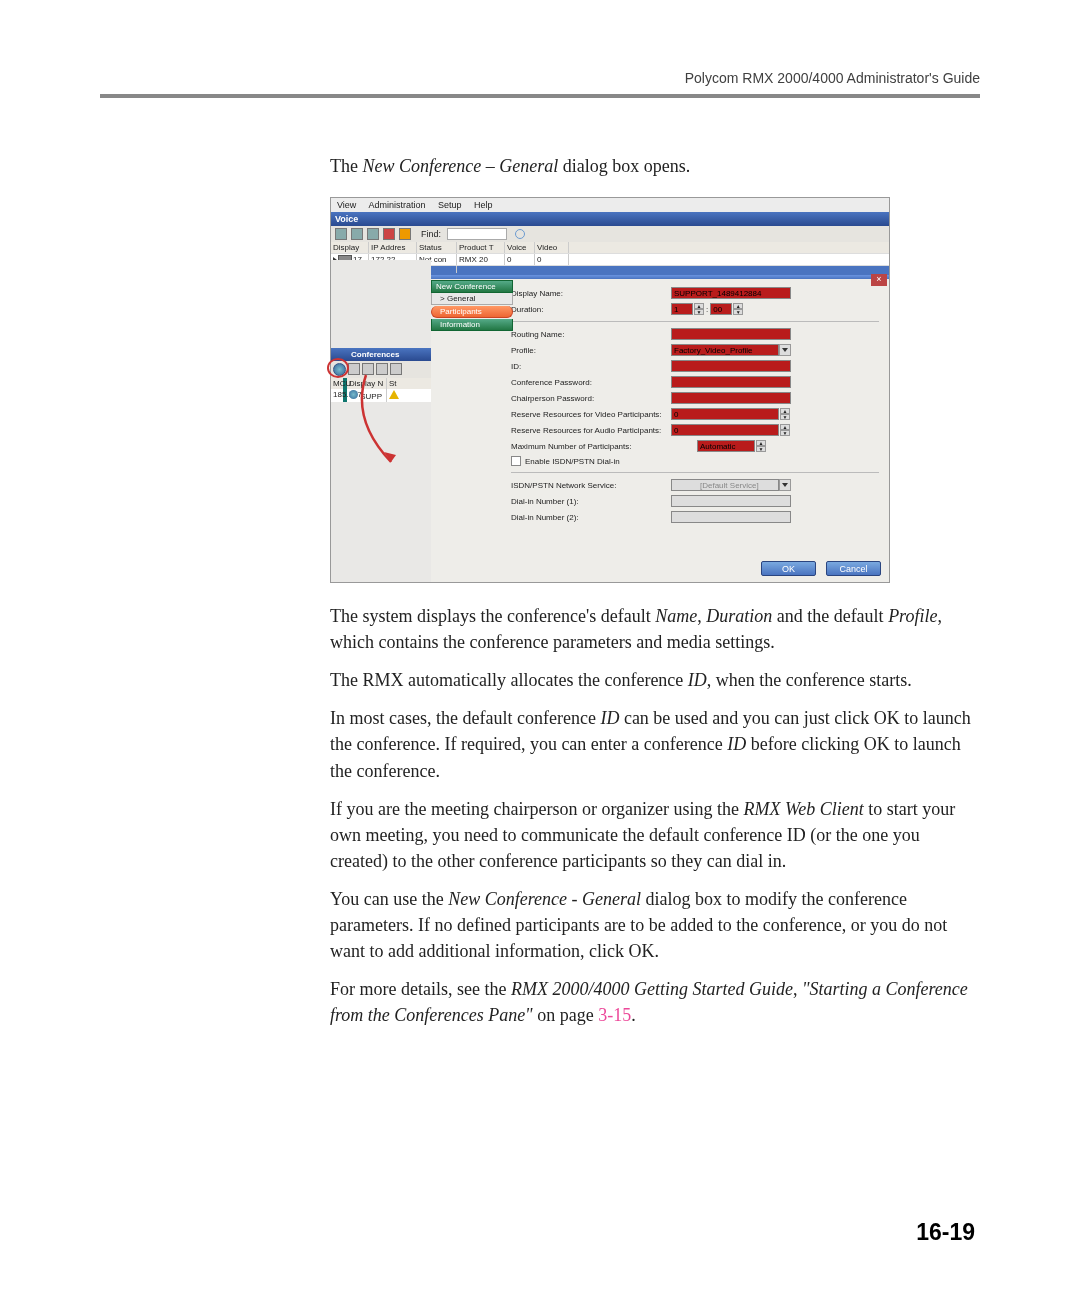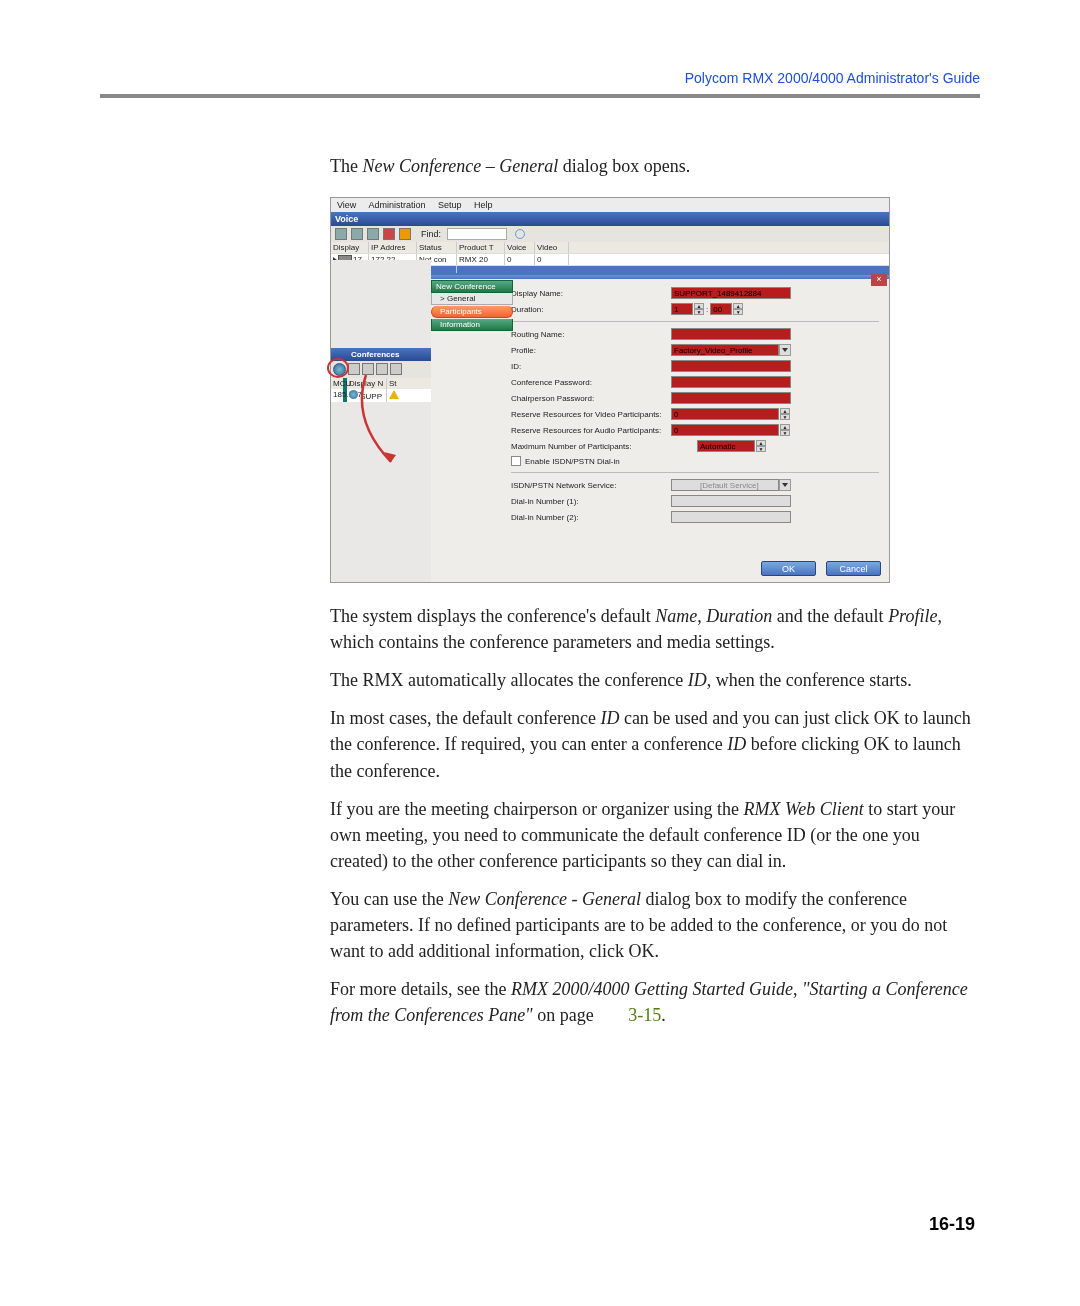--- a/index.html
+++ b/index.html
@@ -9,46 +9,46 @@
       background: #fff;
       font-family: Georgia, 'Times New Roman', serif;
       position: relative;
     }
     .page {
       padding: 70px 100px 40px 100px;
     }
     .header {
       text-align: right;
       font-size: 14px;
-      color: #1d4ed8;
+      color: #404040;
       font-family: Arial, sans-serif;
       padding-bottom: 8px;
     }
     .header-rule {
       border: none;
       border-top: 4px solid #888;
       margin-bottom: 55px;
     }
     .body-text {
       margin-left: 230px;
       font-size: 18px;
       color: #222;
       line-height: 1.45;
     }
     .body-text p { margin-bottom: 12px; }
     .body-text .intro { margin-bottom: 18px; }
     .italic { font-style: italic; }
-    .link { color: #4d7c0f; margin-left: 30px; }
+    .link { color: #ec4899; }
     .page-num {
       position: absolute;
-      bottom: 71px;
+      bottom: 60px;
       right: 105px;
       font-weight: bold;
       font-family: Arial, sans-serif;
-      font-size: 18px;
+      font-size: 23px;
     }
 
     
     .screenshot {
       margin-left: 230px;
       width: 560px;
       height: 386px;
       border: 1px solid #999;
       background: #e9e8e6;
       font-family: Tahoma, Arial, sans-serif;

